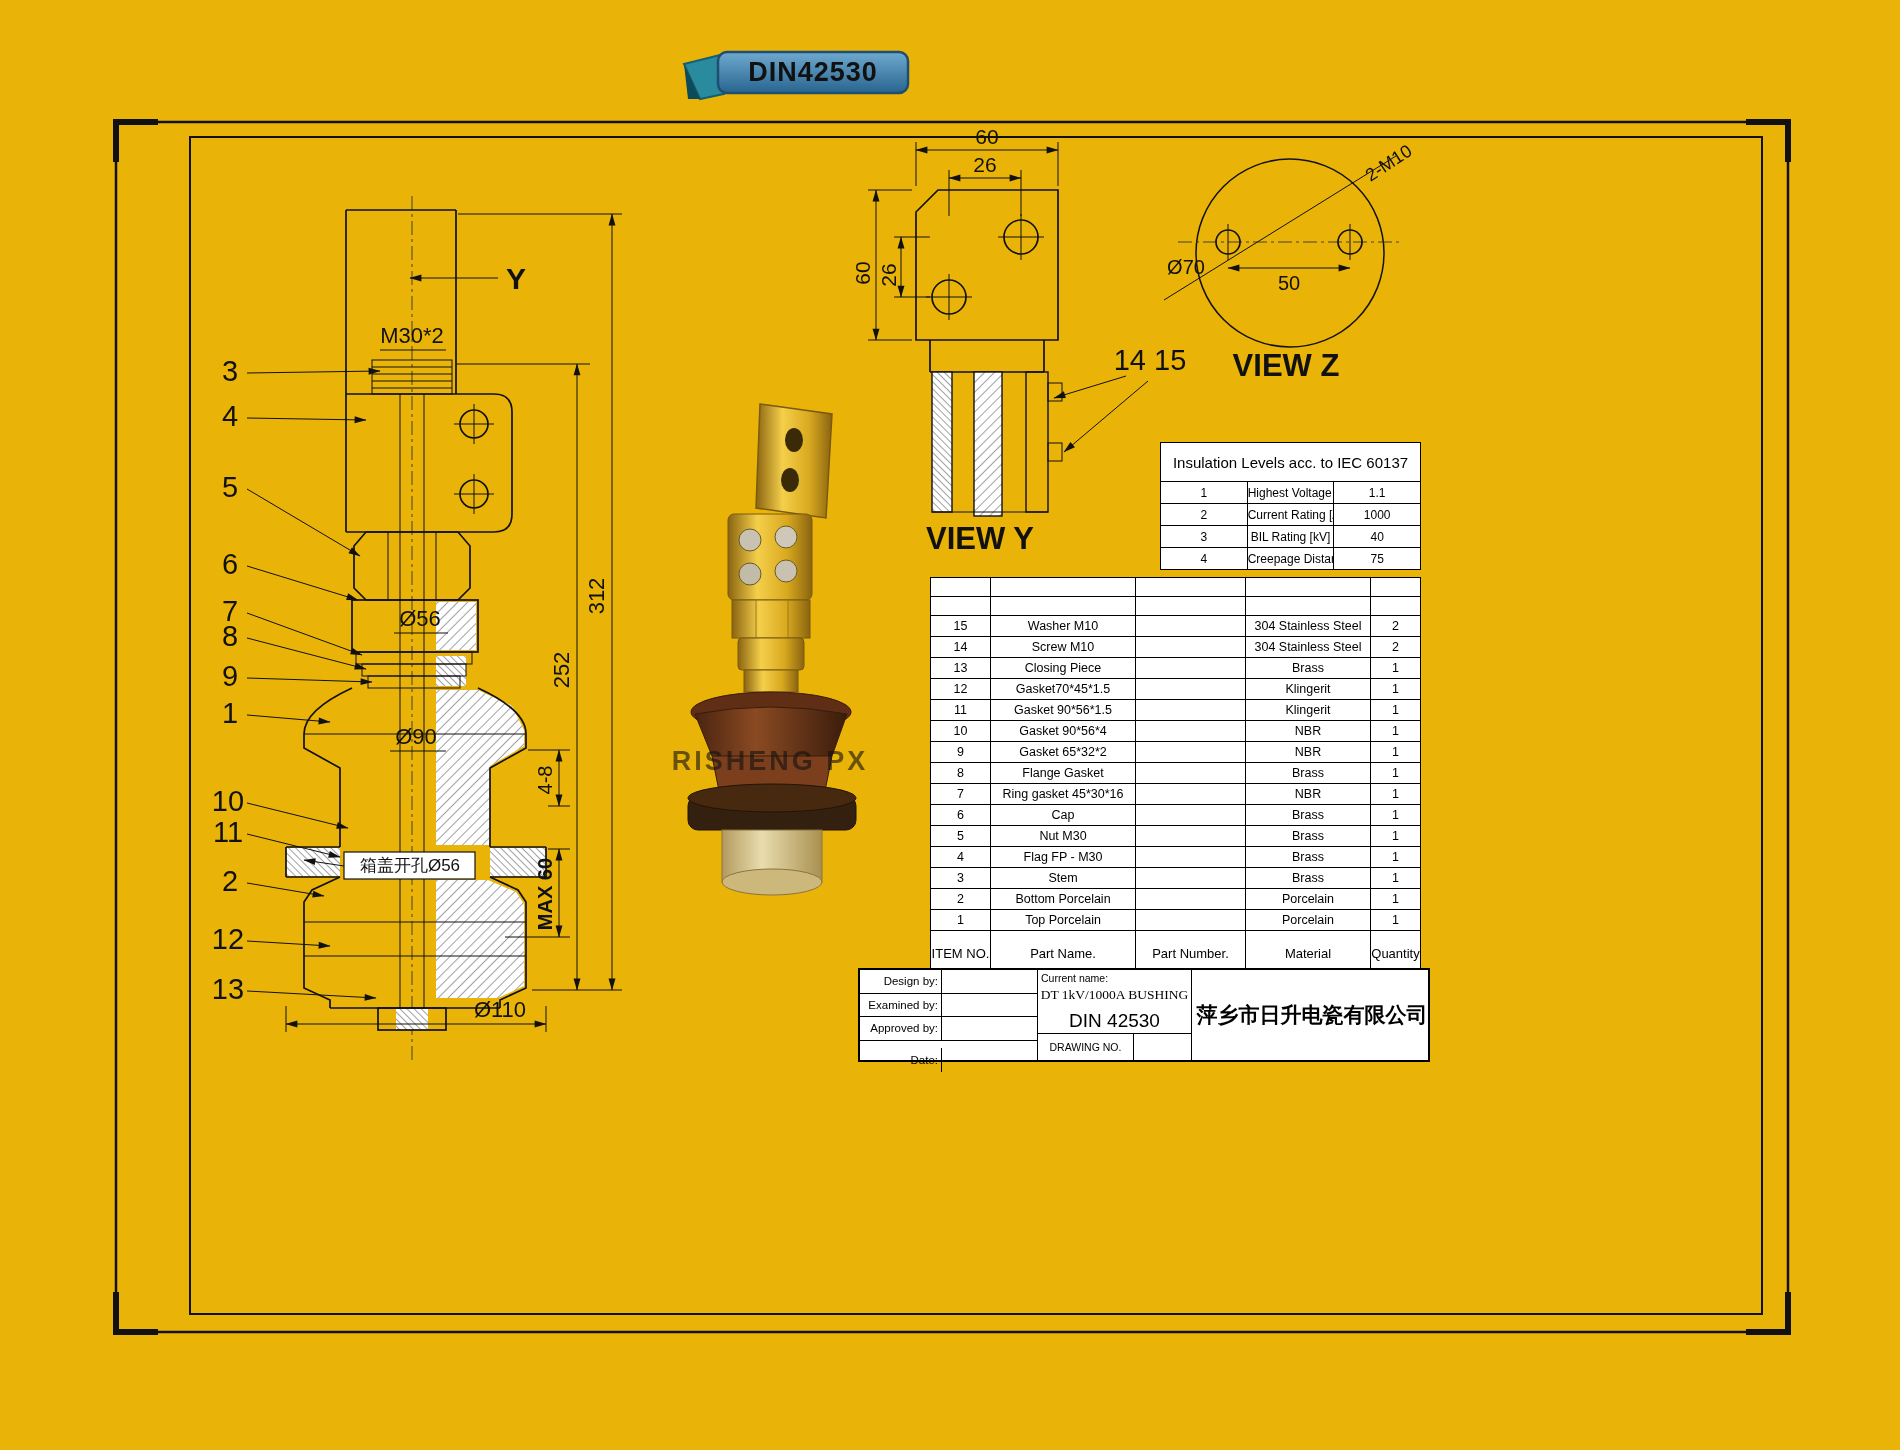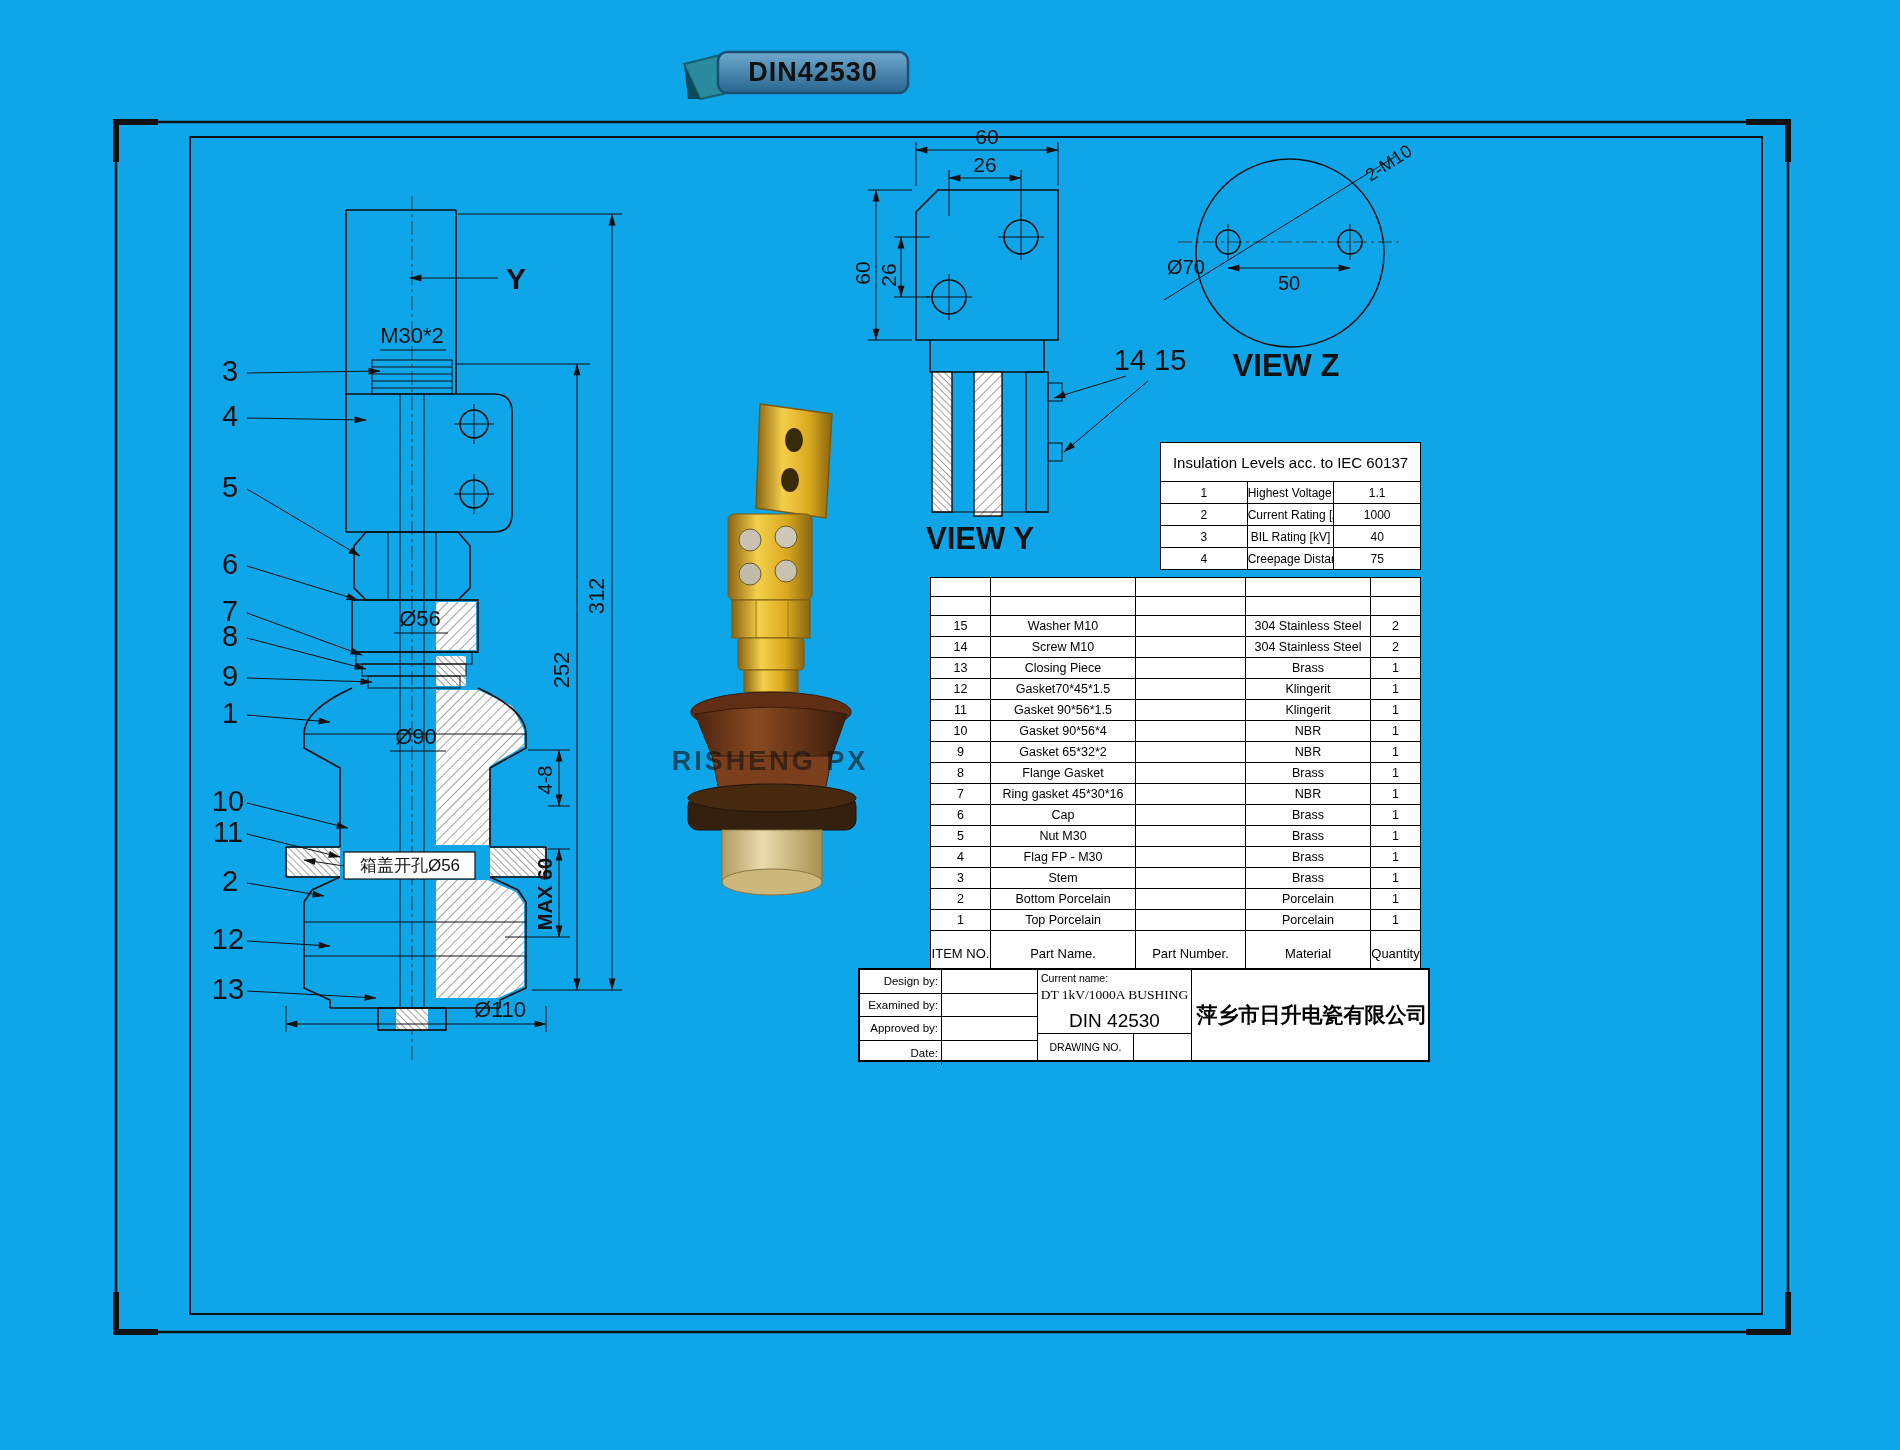--- a/index.html
+++ b/index.html
@@ -1,16 +1,16 @@
 <!DOCTYPE html>
 <html><head>
 <meta charset="utf-8">
 <style>
   html,body{margin:0;padding:0;background:#fff;}
-  .page{position:relative;width:1900px;height:1450px;background:#0ea5e9;overflow:hidden;font-family:"Liberation Sans",sans-serif;}
+  .page{position:relative;width:1900px;height:1450px;background:#eab308;overflow:hidden;font-family:"Liberation Sans",sans-serif;}
   .cad{position:absolute;left:0;top:0;width:1900px;height:1450px;}
   .cad text{font-family:"Liberation Sans",sans-serif;fill:#111;}
   .o{fill:none;stroke:#111;stroke-width:1.7;}
   .t{fill:none;stroke:#111;stroke-width:1;}
   .dim{fill:none;stroke:#111;stroke-width:1;}
   .cl{fill:none;stroke:#333;stroke-width:0.9;stroke-dasharray:14 4 3 4;}
   .dt{font-size:22px;}
   .pl{font-size:29px;}
   .vt{font-size:31px;font-weight:bold;}
   
@@ -459,21 +459,21 @@
     <div class="tb-val"></div>
   </div>
   <div class="tb-row" style="top:23.5px">
     <div class="tb-lab">Examined by:</div>
     <div class="tb-val"></div>
   </div>
   <div class="tb-row" style="top:47px">
     <div class="tb-lab">Approved by:</div>
     <div class="tb-val"></div>
   </div>
-  <div class="tb-row last" style="top:71px">
+  <div class="tb-row last" style="top:78px">
     <div class="tb-lab">Date:</div>
     <div class="tb-val"></div>
   </div>
   <div class="tb-mid">
     <div class="tb-pn-label">Current name:</div>
     <div class="tb-pn1">DT 1kV/1000A BUSHING</div>
     <div class="tb-pn2">DIN 42530</div>
     <div class="tb-dnrow">
       <div class="tb-dn">DRAWING NO.</div>
     </div>

